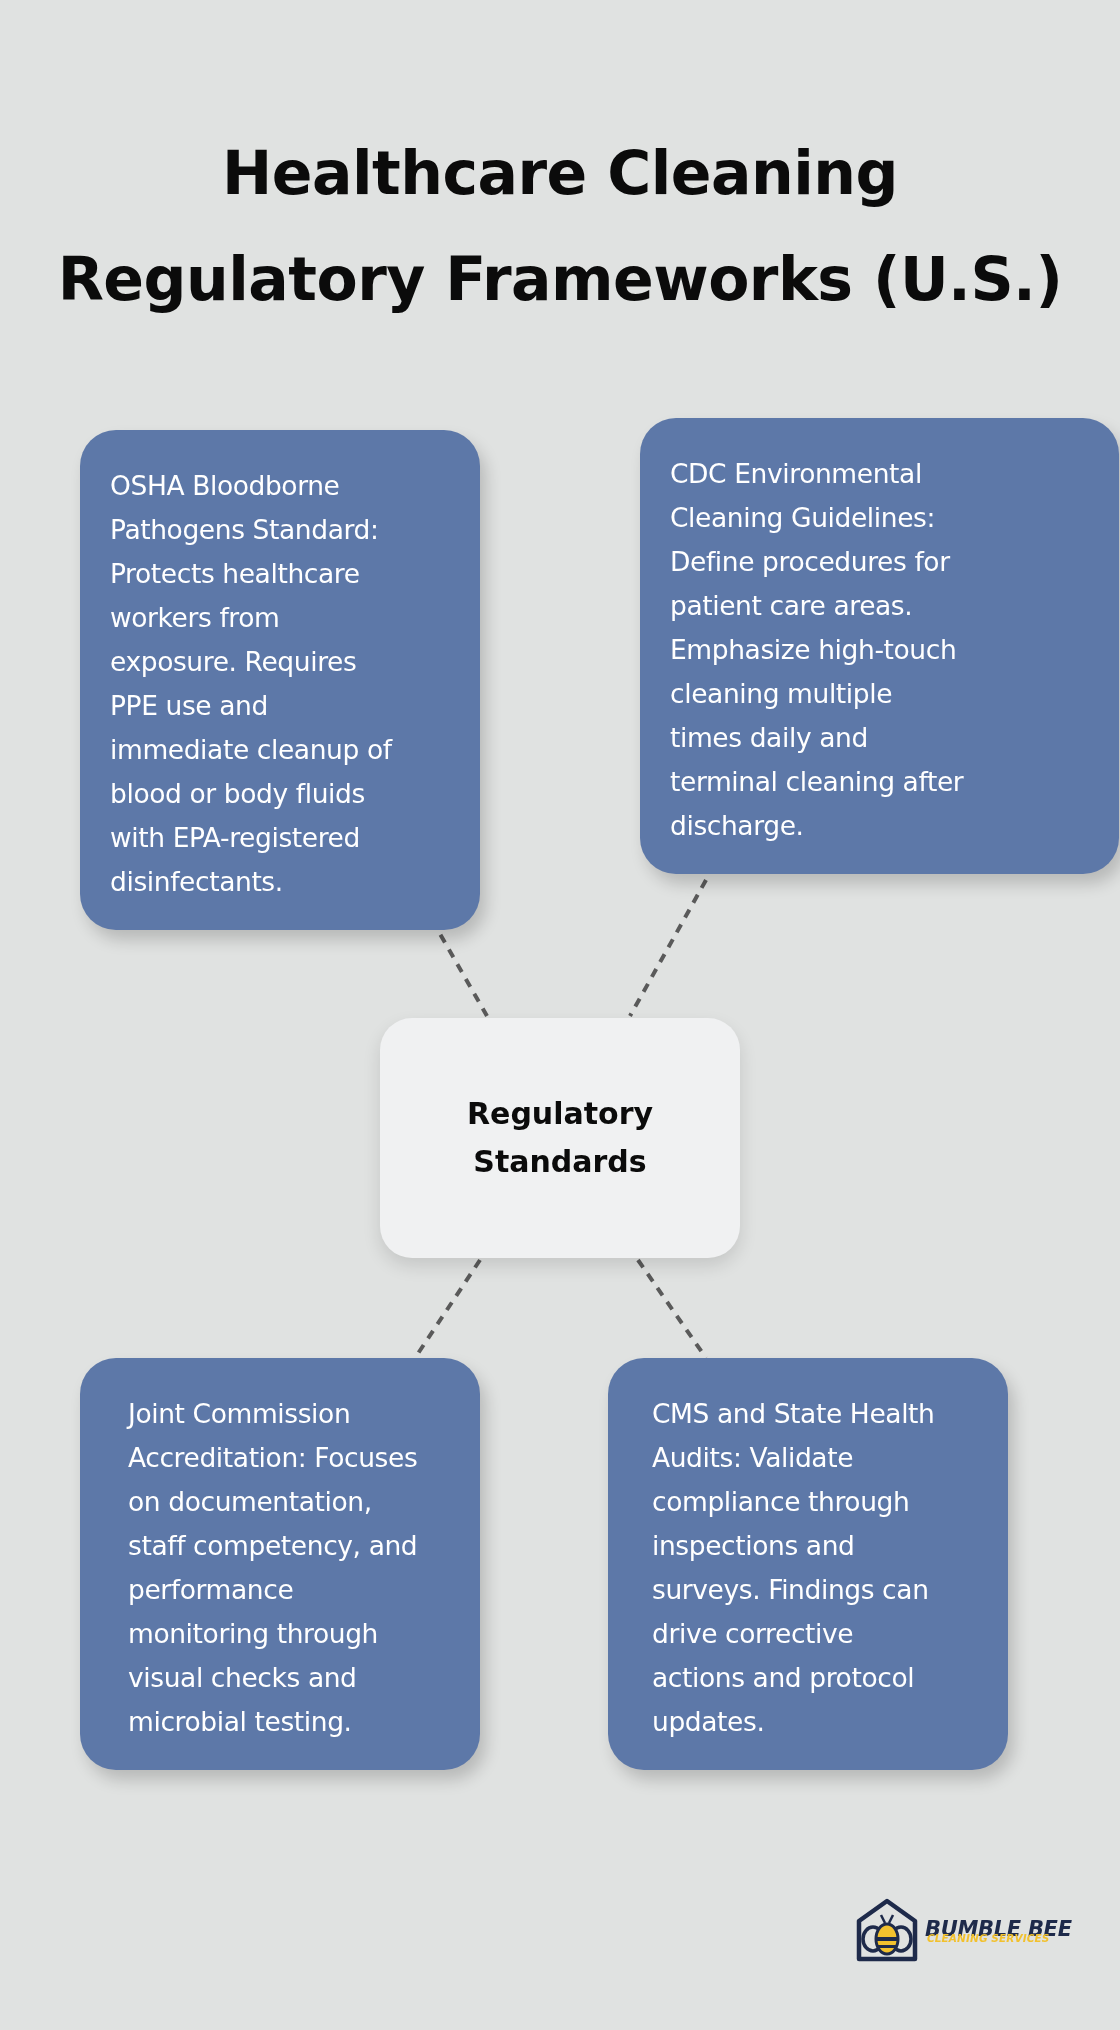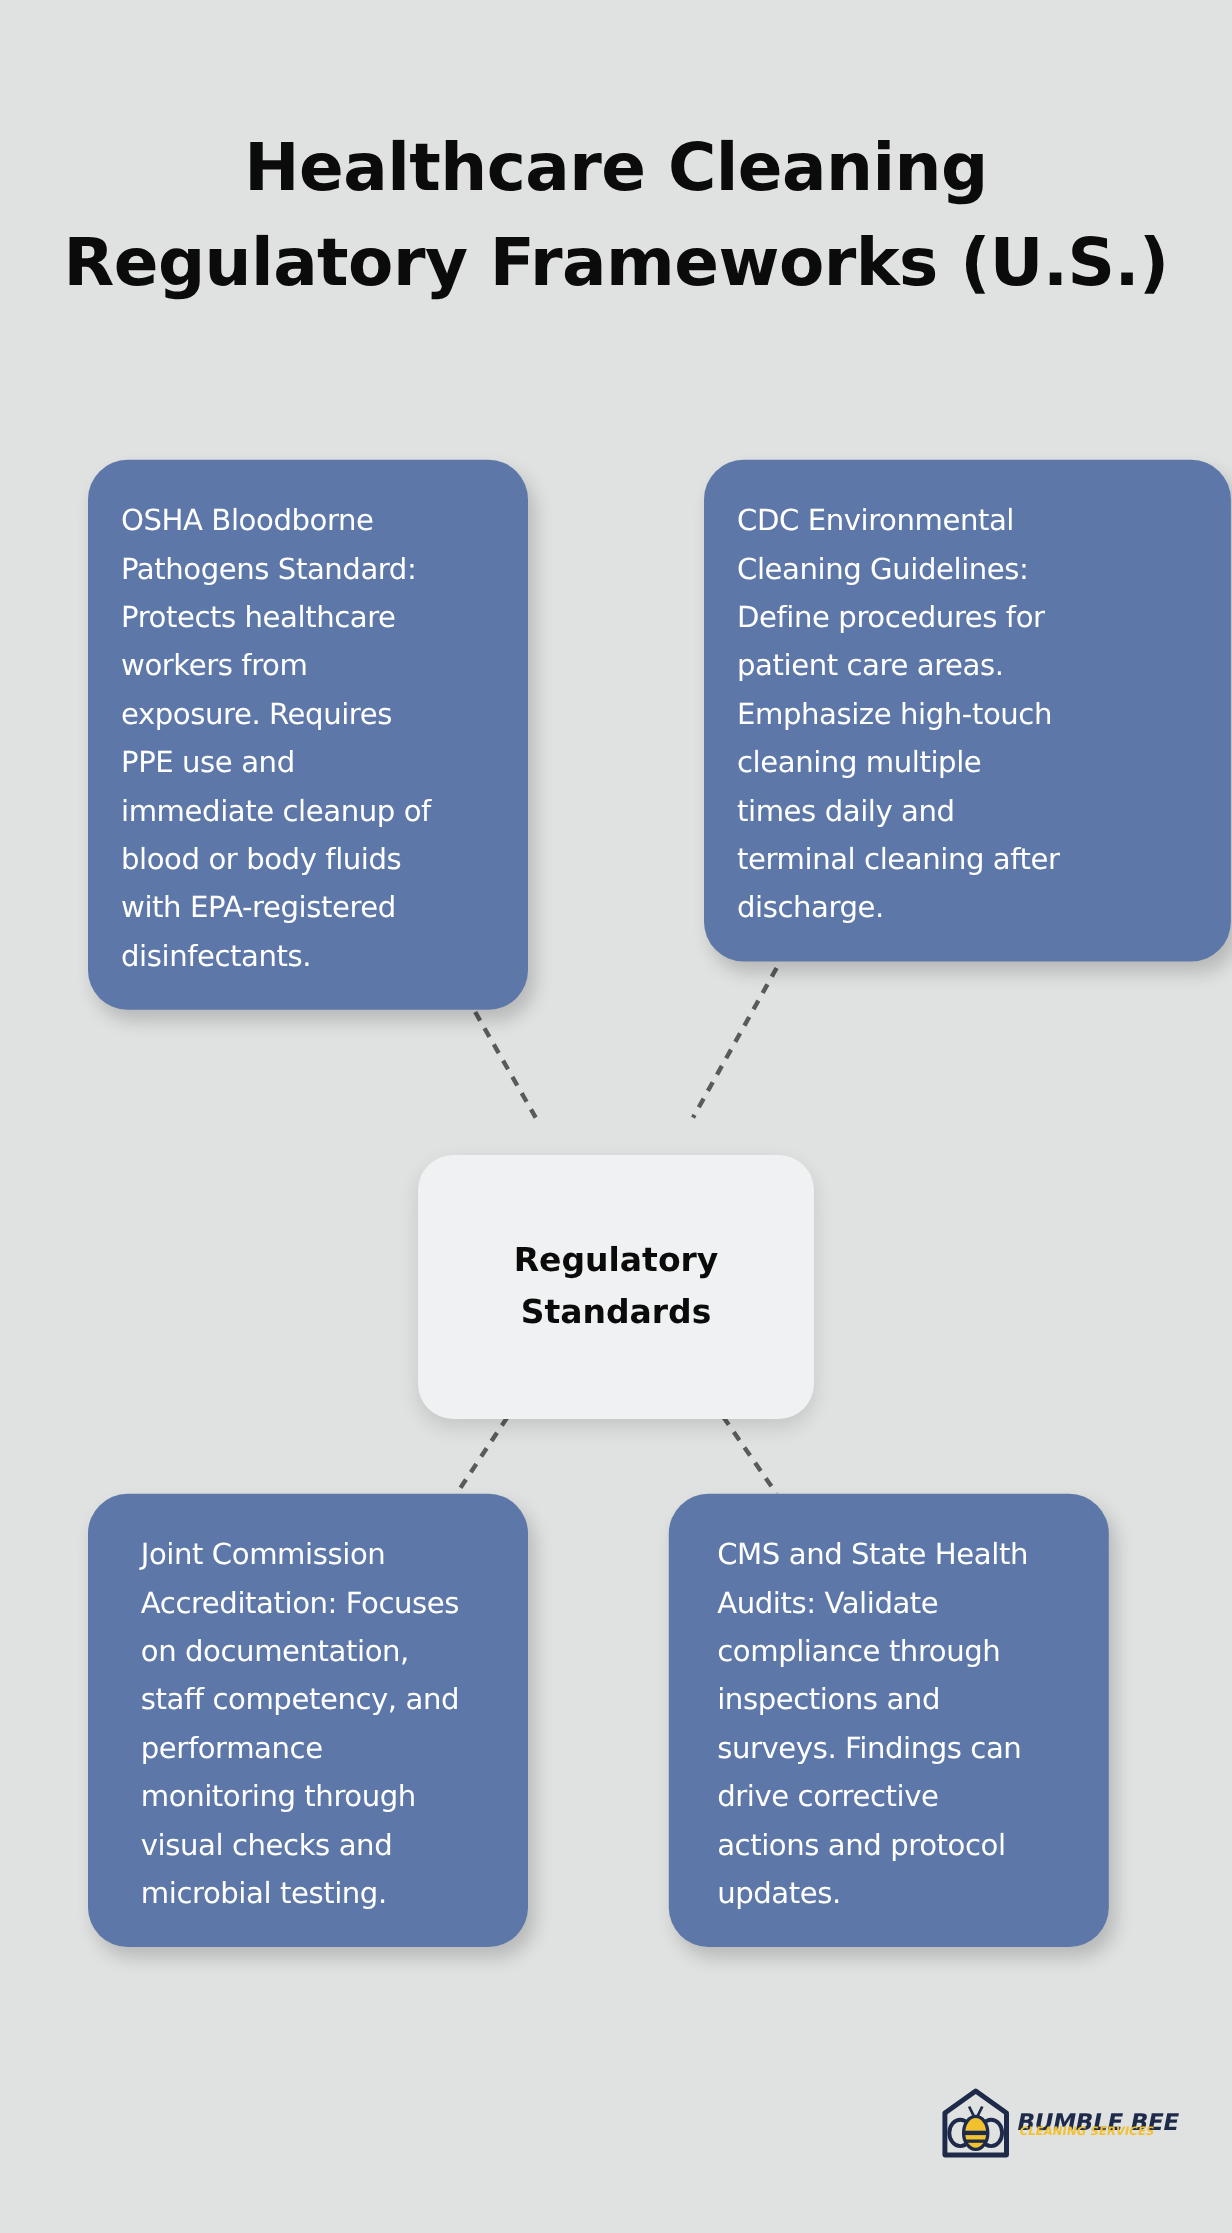--- a/index.html
+++ b/index.html
@@ -4,33 +4,33 @@
 <style>
   html, body { margin:0; padding:0; }
   body {
     width:1120px; height:2030px; background:#e0e2e1; position:relative; overflow:hidden;
     font-family: "DejaVu Sans", "Liberation Sans", sans-serif;
   }
   .title {
     position:absolute; left:0; top:110px; width:1120px; text-align:center;
     font-weight:bold; font-size:60px; line-height:86px; color:#0b0b0b; letter-spacing:-0.5px;
   }
-  .title div { white-space:nowrap; }
+  .title div { white-space:nowrap;margin-top:20px; }
   .card {
     position:absolute; background:#5d78a8; border-radius:36px;
     box-shadow: 6px 10px 16px rgba(0,0,0,0.18);
     color:#ffffff; box-sizing:border-box; padding:34px 20px 0 30px;
     font-family: "DejaVu Sans", sans-serif; font-size:26.5px; line-height:44px; letter-spacing:-0.4px;
   }
   .card .line { white-space:nowrap; }
   .center {
     position:absolute; left:380px; top:1018px; width:360px; height:240px;
     background:#f0f1f2; border-radius:32px; box-shadow: 0 8px 18px rgba(0,0,0,0.12);
     display:flex; flex-direction:column; align-items:center; justify-content:center;
-    font-weight:bold; font-size:30px; line-height:48px; color:#0b0b0b;margin-top:32px;
+    font-weight:bold; font-size:30px; line-height:48px; color:#0b0b0b;
   }
   svg.connectors { position:absolute; left:0; top:0; }
   .logo { position:absolute; left:853px; top:1895px; width:210px; height:70px;font-style:italic; }
   .logo .name { position:absolute; left:72px; top:22px; font-weight:bold; font-size:21px; color:#1e2a4a; letter-spacing:-0.3px; white-space:nowrap; }
   .logo .sub { position:absolute; left:74px; top:37px; font-weight:bold; font-size:10.5px; color:#f2c12e; letter-spacing:0.1px; white-space:nowrap; }
 </style>
 </head>
 <body>
 
 <div class="title">
@@ -40,21 +40,21 @@
 
 <svg class="connectors" width="1120" height="2030">
   <g stroke="#5a5a5a" stroke-width="4" stroke-dasharray="9 8" fill="none">
     <line x1="432" y1="920" x2="487" y2="1016"></line>
     <line x1="706" y1="880" x2="630" y2="1016"></line>
     <line x1="480" y1="1260" x2="415" y2="1358"></line>
     <line x1="638" y1="1260" x2="706" y2="1358"></line>
   </g>
 </svg>
 
-<div class="card" style="left:80px; top:418px; width:400px; height:500px;">
+<div class="card" style="left:80px; top:430px; width:400px; height:500px;">
   <div class="line">OSHA Bloodborne</div>
   <div class="line">Pathogens Standard:</div>
   <div class="line">Protects healthcare</div>
   <div class="line">workers from</div>
   <div class="line">exposure. Requires</div>
   <div class="line">PPE use and</div>
   <div class="line">immediate cleanup of</div>
   <div class="line">blood or body fluids</div>
   <div class="line">with EPA-registered</div>
   <div class="line">disinfectants.</div>

